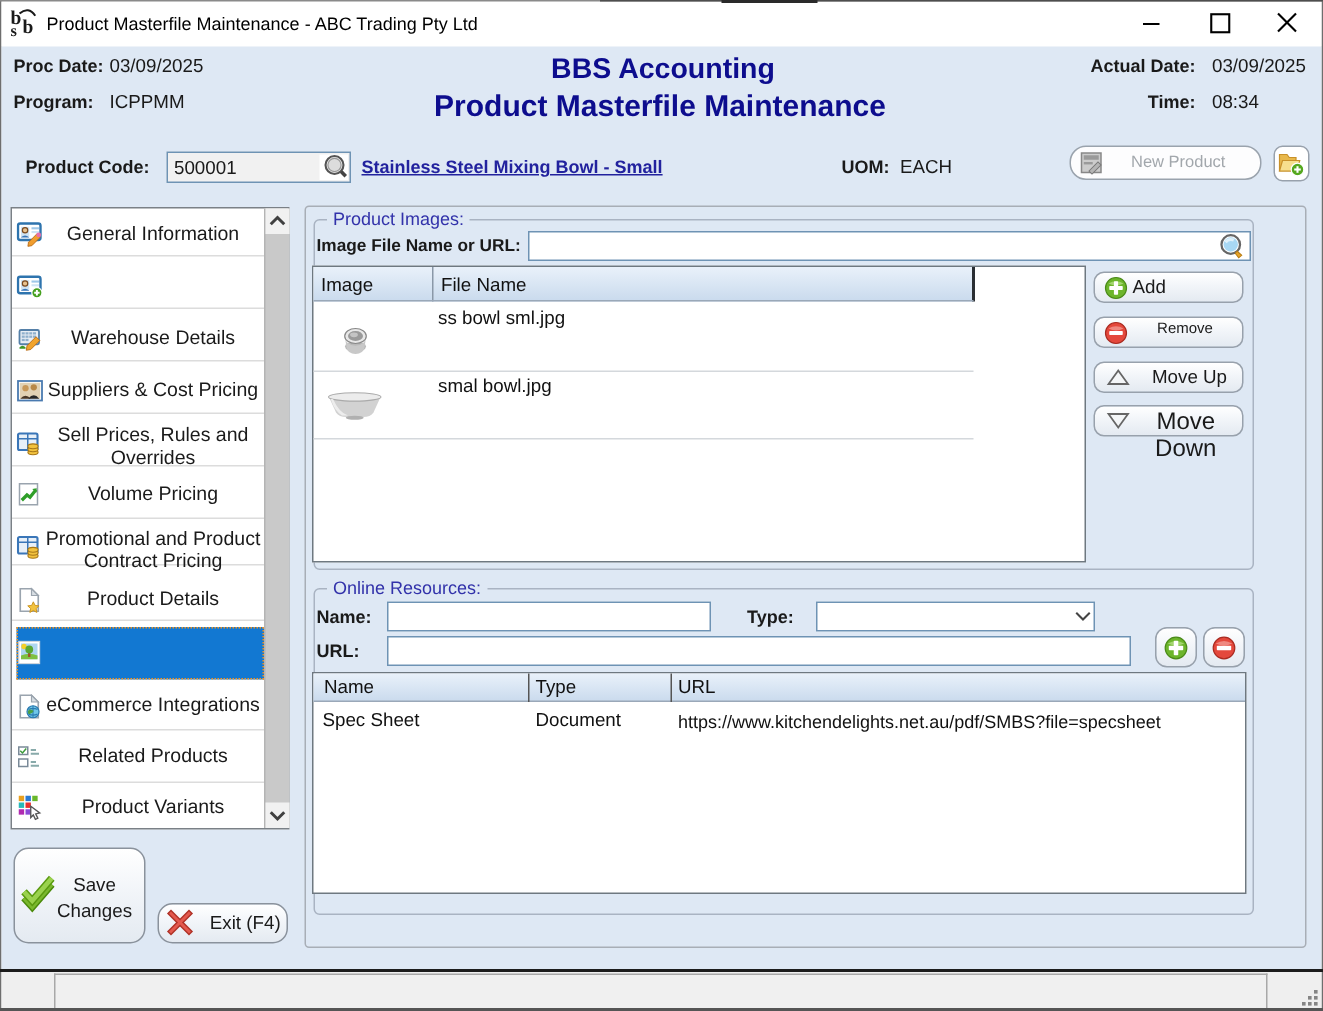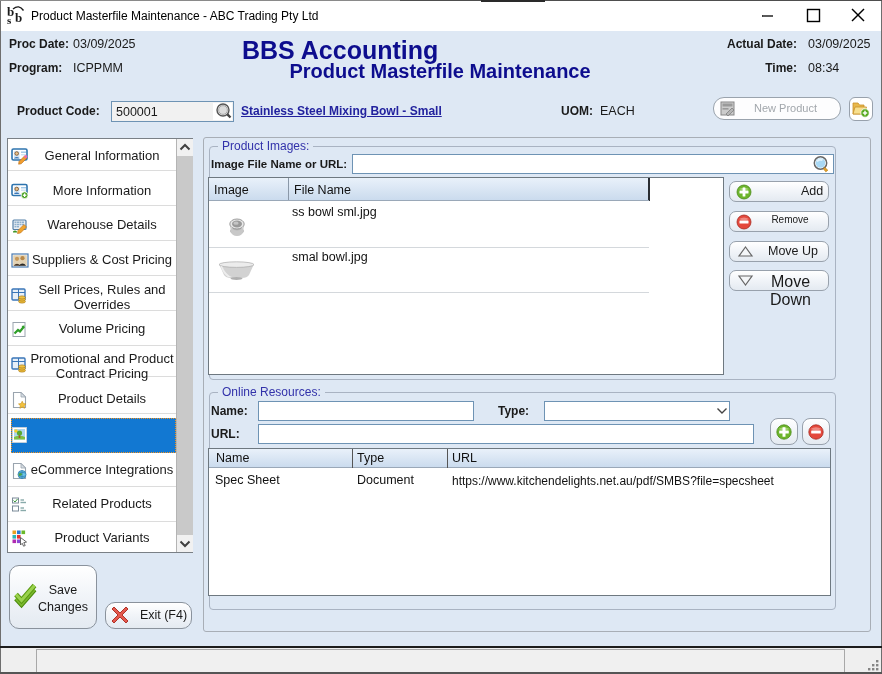--- a/index.html
+++ b/index.html
@@ -49,21 +49,21 @@
  <text x="0" y="12" font-family="Liberation Serif" font-weight="bold" font-size="13" fill="#1a1a1a">b</text>
  <text x="8" y="18" font-family="Liberation Serif" font-weight="bold" font-size="13" fill="#1a1a1a">b</text>
  <text x="0" y="20" font-family="Liberation Serif" font-weight="bold" font-size="11" fill="#1a1a1a">s</text>
  <path d="M6 5 Q12 0 16.5 6.5" fill="none" stroke="#1a1a1a" stroke-width="1.4"></path>
 </svg>
 
 <div class="abs lbl" style="left:9px;top:37px">Proc Date:</div>
 <div class="abs val" style="left:73px;top:37px">03/09/2025</div>
 <div class="abs lbl" style="left:9px;top:61px">Program:</div>
 <div class="abs val" style="left:73px;top:61px">ICPPMM</div>
-<div class="abs navy" style="left:242px;top:36px;width:400px;font-size:25px">BBS Accounting</div>
+<div class="abs navy" style="left:242px;top:36px;width:400px;text-align:center;font-size:19px">BBS Accounting</div>
 <div class="abs navy" style="left:240px;top:60px;width:400px;text-align:center;font-size:20px">Product Masterfile Maintenance</div>
 <div class="abs lbl" style="left:597px;top:37px;width:200px;text-align:right">Actual Date:</div>
 <div class="abs val" style="left:808px;top:37px">03/09/2025</div>
 <div class="abs lbl" style="left:597px;top:61px;width:200px;text-align:right">Time:</div>
 <div class="abs val" style="left:808px;top:61px">08:34</div>
 
 <div class="abs lbl" style="left:17px;top:104px">Product Code:</div>
 <div class="tin" style="left:111px;top:101px;width:123px;height:21px;background:#f1f1f1">
   <div class="abs" style="left:4px;top:3px;font-size:12.5px">500001</div>
   <div class="abs" style="right:1px;top:1px;width:19px;height:17px;background:#fff"></div>
@@ -99,21 +99,20 @@
   <div class="sbsep" style="top:66px"></div>
   <div class="sbsep" style="top:101px"></div>
   <div class="sbsep" style="top:136px"></div>
   <div class="sbsep" style="top:171px"></div>
   <div class="sbsep" style="top:206px"></div>
   <div class="sbsep" style="top:237px"></div>
   <div class="sbsep" style="top:274px"></div>
   <div class="sbsep" style="top:347px"></div>
   <div class="sbsep" style="top:382px"></div>
   <div class="sbitem" style="top:9px">General Information</div>
-  <div class="sbitem" style="top:44px">More Information</div>
   <div class="sbitem" style="top:78px">Warehouse Details</div>
   <div class="sbitem" style="top:113px">Suppliers &amp; Cost Pricing</div>
   <div class="sbitem2" style="top:143px">Sell Prices, Rules and<br>Overrides</div>
   <div class="sbitem" style="top:182px">Volume Pricing</div>
   <div class="sbitem2" style="top:212px">Promotional and Product<br>Contract Pricing</div>
   <div class="sbitem" style="top:252px">Product Details</div>
   <div class="abs" style="left:3px;top:279px;width:165px;height:35px;background:#1278d2;border:1.5px dotted #f5931e"></div>
   <div class="sbitem" style="top:323px">eCommerce Integrations</div>
   <div class="sbitem" style="top:357px">Related Products</div>
   <div class="sbitem" style="top:391px">Product Variants</div>
@@ -286,21 +285,21 @@
 <div class="btn" style="left:729px;top:181px;width:100px;height:21px"></div>
 <div class="btn" style="left:729px;top:211px;width:100px;height:21px"></div>
 <div class="btn" style="left:729px;top:241px;width:100px;height:21px"></div>
 <div class="btn" style="left:729px;top:270px;width:100px;height:21px"></div>
 <svg class="abs" style="left:736px;top:184px" width="16" height="16" viewBox="0 0 16 16">
   <circle cx="8" cy="8" r="7" fill="#6db52c" stroke="#4a8a18" stroke-width="0.8"></circle>
   <path d="M3 5 Q8 2 13 5 Q8 7.5 3 5Z" fill="#a8d878" opacity="0.9"></path>
   <rect x="6.6" y="3.5" width="2.8" height="9" fill="#fff" rx="0.5"></rect>
     <rect x="3.5" y="6.6" width="9" height="2.8" fill="#fff" rx="0.5"></rect>
 </svg>
-<div class="abs" style="left:777px;top:184px;width:70px;text-align:center;font-size:12.5px">Add</div>
+<div class="abs" style="left:755px;top:184px;width:70px;font-size:12.5px">Add</div>
 <svg class="abs" style="left:736px;top:214px" width="16" height="16" viewBox="0 0 16 16">
   <circle cx="8" cy="8" r="7" fill="#e4483c" stroke="#a82a20" stroke-width="0.8"></circle>
   <path d="M3 5 Q8 2 13 5 Q8 7.5 3 5Z" fill="#f09088" opacity="0.9"></path>
   <rect x="3.5" y="6.6" width="9" height="2.8" fill="#fff" rx="0.5"></rect>
 </svg>
 <div class="abs" style="left:755px;top:214px;width:70px;text-align:center;font-size:10px">Remove</div>
 <svg class="abs" style="left:737px;top:245px" width="17" height="13" viewBox="0 0 17 13">
   <path d="M8.5 2 L15 11 L2 11 Z" fill="#f4f6f8" stroke="#666" stroke-width="1.2"></path>
 </svg>
 <div class="abs" style="left:757px;top:244px;width:72px;text-align:center;font-size:12.5px">Move Up</div>

